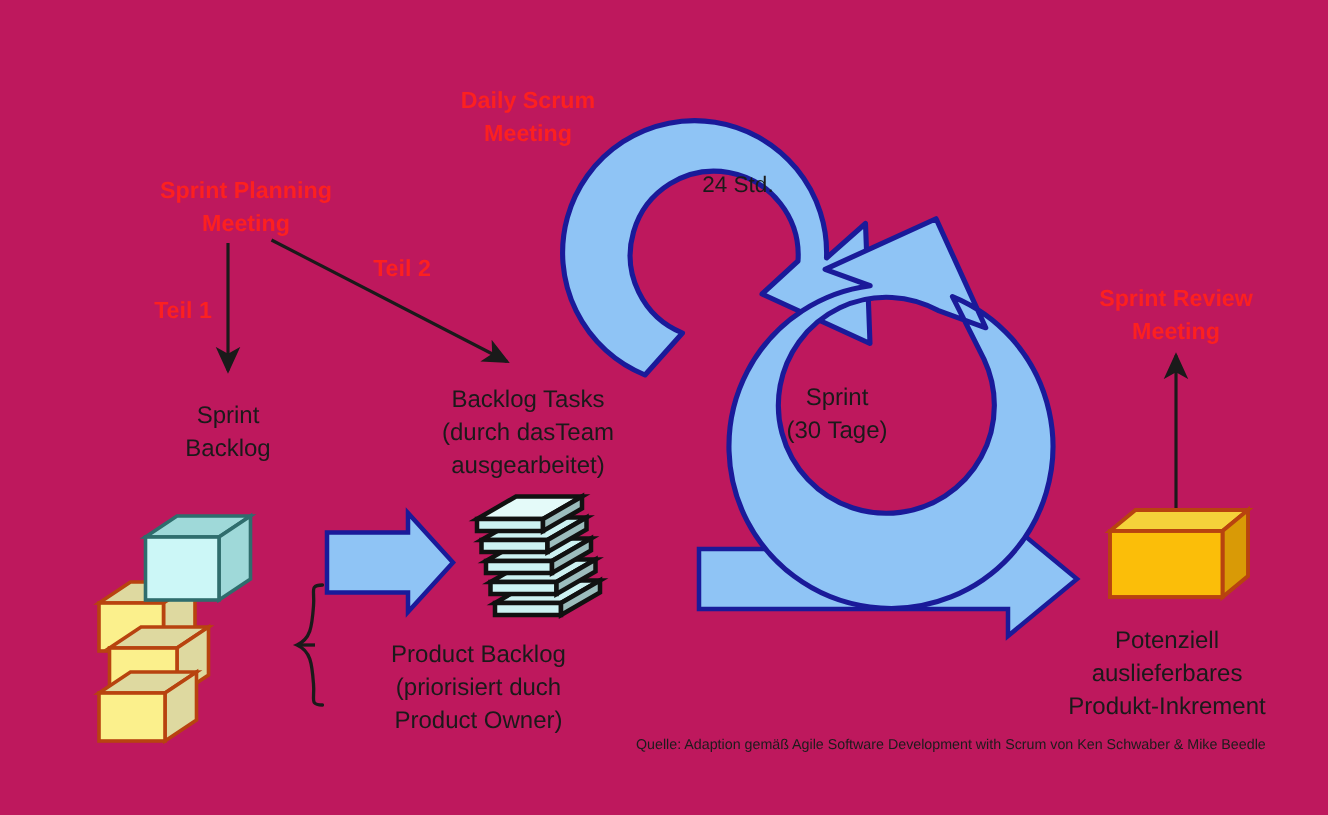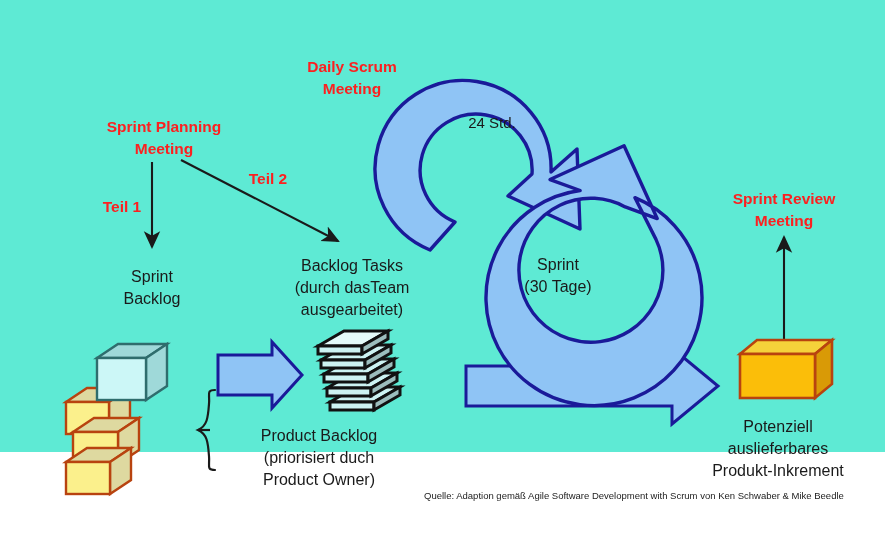--- a/index.html
+++ b/index.html
@@ -10,22 +10,22 @@
   }
   body {
     width: 885px;
     height: 543px;
     overflow: hidden;
     font-family: "Liberation Sans", sans-serif;
   }
   #diagram-root {
     position: relative;
     width: 885px;
-    height: 452px;
-    background: #5eead4;
+    height: 543px;
+    background: #be185d;
   }
   svg#scrum-svg {
     display: block;
     width: 885px;
     height: 543px;
   }
   .lbl {
     font-family: "Liberation Sans", sans-serif;
     fill: #1a1a1a;
     font-size: 16px;

